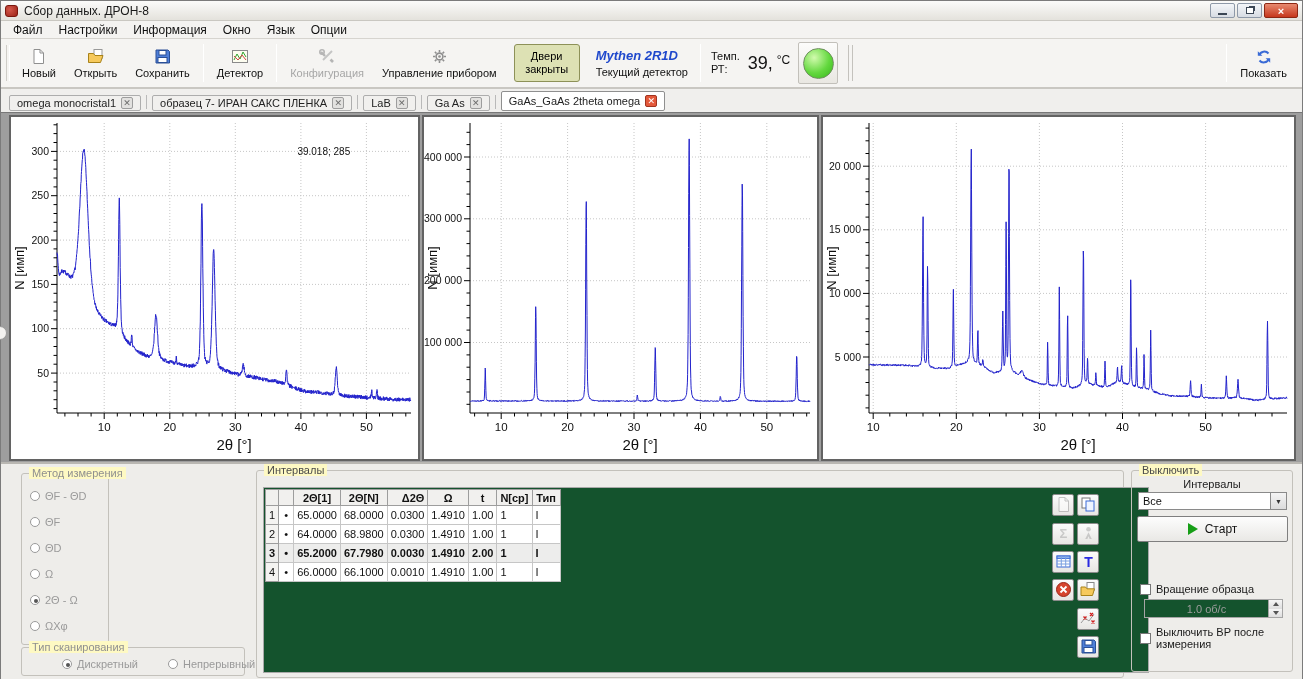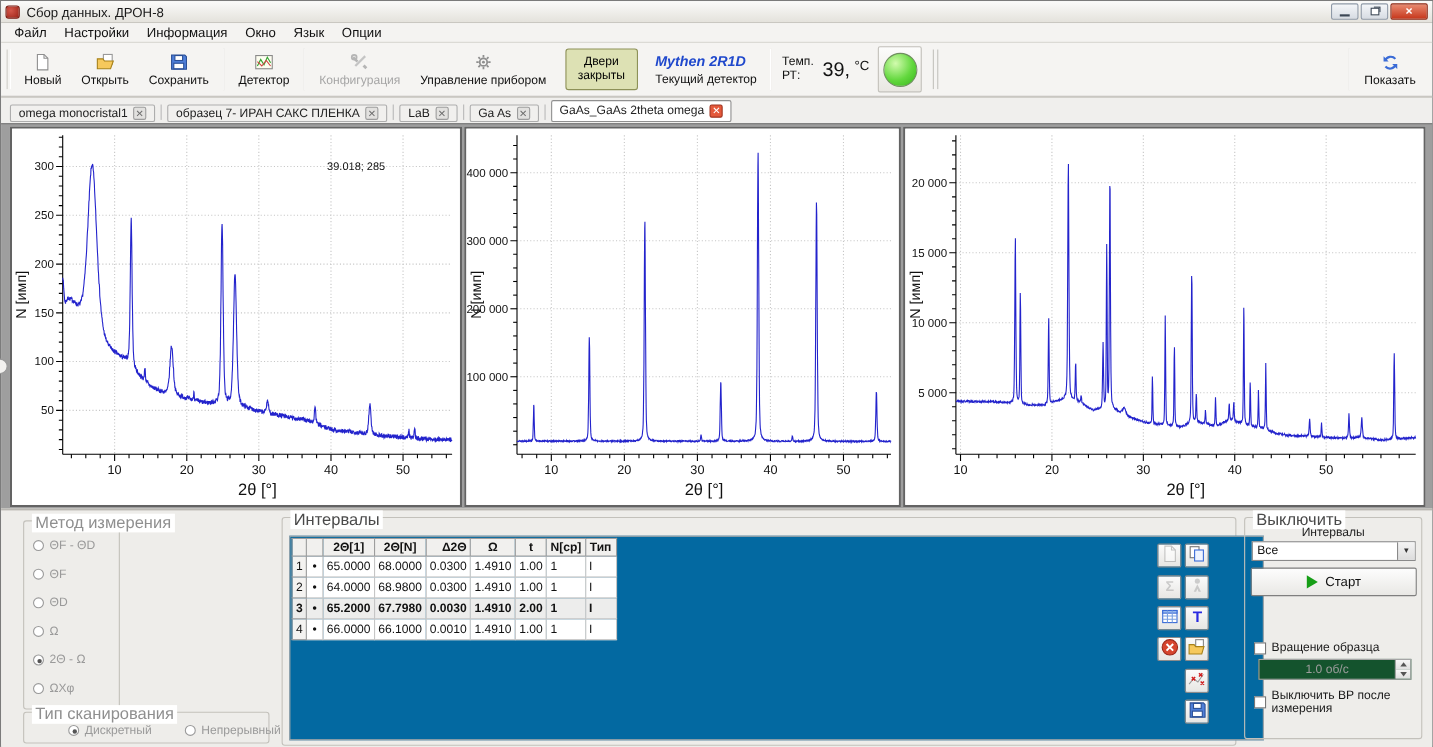--- a/index.html
+++ b/index.html
@@ -61,28 +61,28 @@
   .chart-svg text{font-family:"Liberation Sans",sans-serif;fill:#111}
   .chart-svg .grid{stroke:#c6c6c6;stroke-dasharray:1 2}
   .chart-svg .axis,.chart-svg .tick{stroke:#000}
   .chart-svg .line{fill:none;stroke-width:1}
 
   .edge-circle{position:absolute;left:-8px;top:325px;width:14px;height:14px;border-radius:50%;border:1px solid #9a9a9a;background:#f3f2f0}
 
   
   .bottom{position:absolute;left:0;top:461px;width:100%;height:218px;background:#eeedea;border-top:2px solid #b9b7b2}
   .groupbox{position:absolute;border:1px solid #c3c1bb;border-radius:3px}
-  .gb-legend{position:absolute;top:-7px;left:7px;background:#ffffff;padding:0 3px;font-size:15px;color:#8f8f8f;white-space:nowrap}
+  .gb-legend{position:absolute;top:-7px;left:7px;background:#fef9c3;padding:0 3px;font-size:11px;color:#8f8f8f;white-space:nowrap}
   .gb-legend.dark{color:#4a4a4a}
   .radio-item{display:flex;align-items:center;gap:5px;color:#9a9a9a;font-size:11px}
   .radio{width:10px;height:10px;border-radius:50%;border:1px solid #9a9a9a;background:#fff;position:relative;flex:0 0 auto}
   .radio.on::after{content:"";position:absolute;left:2.5px;top:2.5px;width:4px;height:4px;border-radius:50%;background:#555}
 
   
-  .tbl-back{position:absolute;left:6px;top:16px;width:886px;height:186px;background:#0369a1;border:1px solid #a9a9a9;overflow:hidden}
+  .tbl-back{position:absolute;left:6px;top:16px;width:886px;height:186px;background:#14532d;border:1px solid #a9a9a9;overflow:hidden}
   .tbl{border-collapse:collapse;margin:1px}
   .tbl td{border:1px solid #c6c6c6;padding:1px 3px;font-size:11px;background:#fff;height:19px;white-space:nowrap}
   .tbl tr.hdr td{background:#f1f0ee;font-weight:bold;text-align:center;border-color:#9d9d9d;height:16px}
   .tbl td.rn{background:#f4f3f1;text-align:center;width:13px;border-color:#9d9d9d}
   .tbl td.bul{text-align:center;width:15px}
   .tbl tr.selected td{font-weight:bold;background:#ededec}
 
   .sbtn{position:absolute;width:22px;height:22px;border:1px solid #8b8b8b;border-radius:2px;background:linear-gradient(#fbfbfb,#e7e6e3);display:flex;align-items:center;justify-content:center;cursor:pointer}
   .sbtn.disabled{cursor:default}
   .sbtn.disabled svg{opacity:.55;filter:grayscale(1)}

